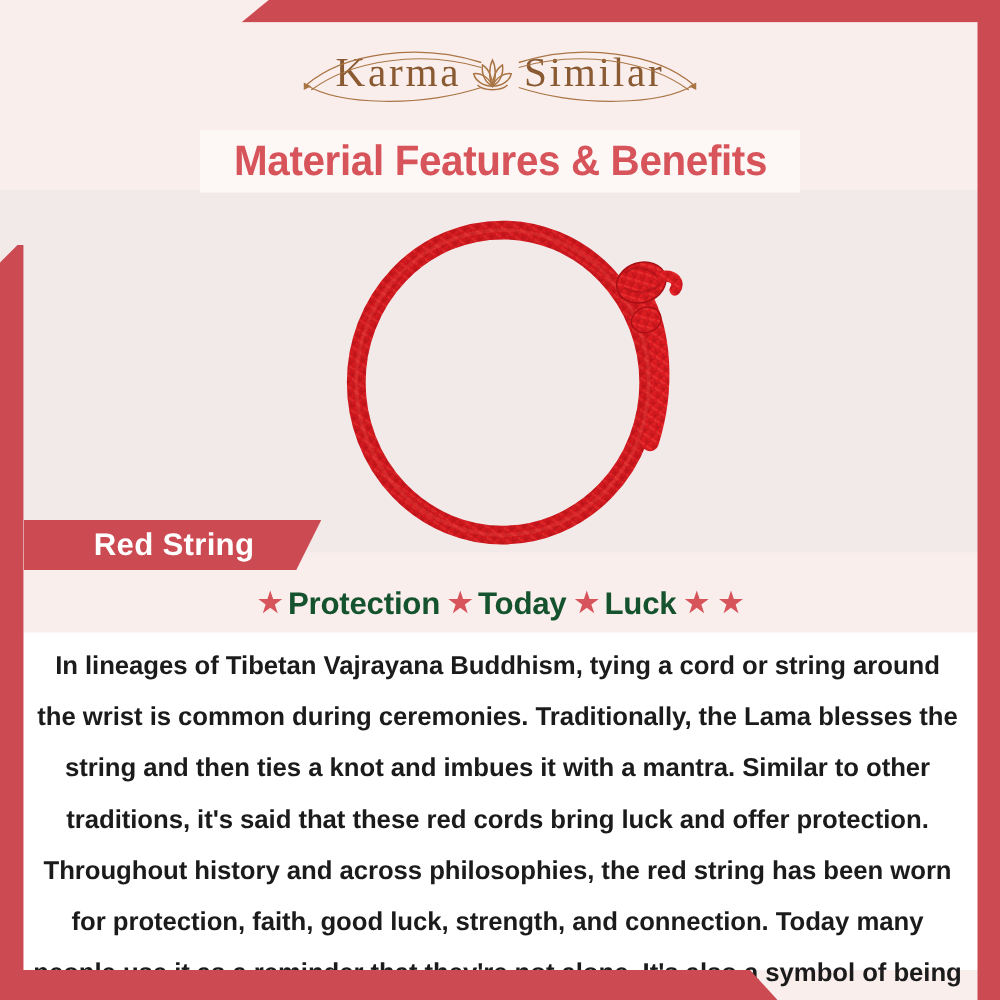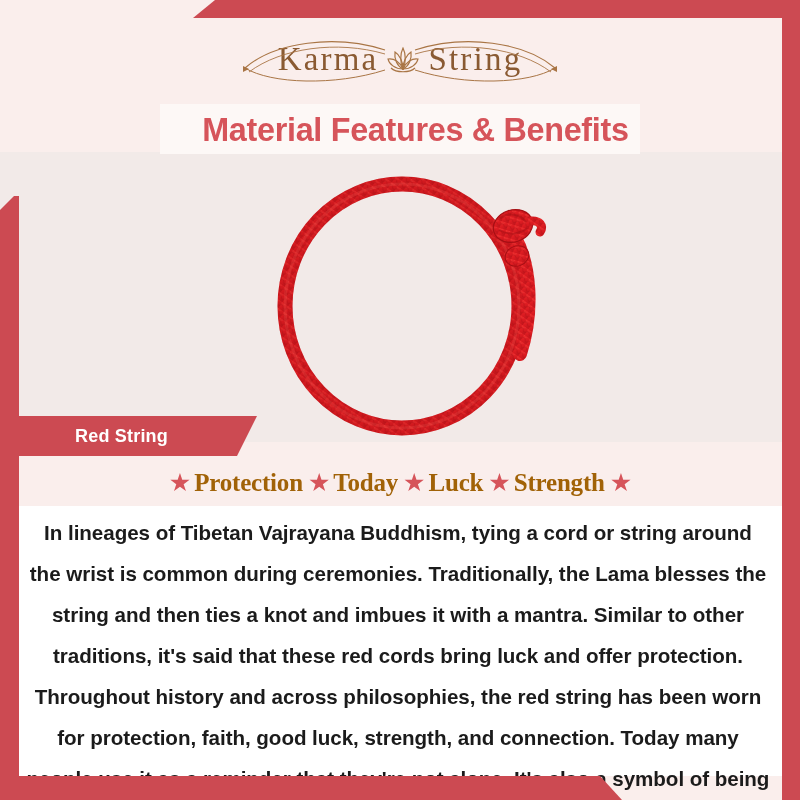--- a/index.html
+++ b/index.html
@@ -93,21 +93,21 @@
   }
 
   
   .title-band {
     position: absolute;
     left: 160px; top: 104px;
     width: 480px; height: 50px;
     background: #fdf8f6;
     display: flex;
     align-items: center;
-    justify-content: flex-end;
+    justify-content: center;
     z-index: 4;
   }
   .title-text {
     font-family: "Liberation Sans Narrow", "Liberation Sans", sans-serif;
     font-weight: bold;
     font-size: 34px;
     color: #d6545a;
     letter-spacing: -0.3px;
     transform: scaleX(0.95);
     white-space: nowrap;
@@ -138,21 +138,21 @@
     height: 40px;
     background: #cc4a52;
     clip-path: polygon(0 0, 238px 0, 218px 40px, 0 40px);
     display: flex;
     align-items: center;
     z-index: 5;
   }
   .ribbon-text {
     font-family: "Liberation Sans Narrow", "Liberation Sans", sans-serif;
     font-weight: bold;
-    font-size: 18px;
+    font-size: 25px;
     color: #ffffff;
     margin-left: 56px;
     letter-spacing: 0.2px;
     white-space: nowrap;
   }
 
   
   .features {
     position: absolute;
     left: 19px; top: 462px;
@@ -170,24 +170,24 @@
     white-space: nowrap;
   }
   .star-icon {
     font-size: 25px;
     color: #d6545a;
     line-height: 1;
     position: relative;
     top: -1px;
   }
   .feature-label {
-    font-family: Liberation Serif, serif;
+    font-family: Liberation Sans, sans-serif;
     font-weight: bold;
     font-size: 25px;
-    color: #a16207;
+    color: #14532d;
     letter-spacing: -0.2px;
   }
 
   
   .body-panel {
     position: absolute;
     left: 19px; top: 506px;
     width: 763px; height: 270px;
     background: #ffffff;
     z-index: 5;
@@ -229,21 +229,21 @@
       <svg class="logo-lotus" viewBox="0 0 42 40">
         <g fill="none" stroke="#a97545" stroke-width="1.2">
           <path d="M21 30 C 13 30, 7 25, 6 20 C 12 19, 18 23, 21 30 Z"></path>
           <path d="M21 30 C 29 30, 35 25, 36 20 C 30 19, 24 23, 21 30 Z"></path>
           <path d="M21 30 C 15 27, 12 20, 13 13 C 18 16, 21 23, 21 30 Z"></path>
           <path d="M21 30 C 27 27, 30 20, 29 13 C 24 16, 21 23, 21 30 Z"></path>
           <path d="M21 30 C 18 24, 18 15, 21 9 C 24 15, 24 24, 21 30 Z"></path>
           <path d="M9 29 C 14 34, 28 34, 33 29"></path>
         </g>
       </svg>
-      <span class="logo-word">String</span>
+      <span class="logo-word">Similar</span>
     </div>
   </div>
 
   <div class="title-band">
     <div class="title-text">Material Features &amp; Benefits</div>
   </div>
 
   <div class="hero">
     <div class="bracelet-wrap">
       <svg viewBox="0 0 290 280" width="290" height="280">
@@ -289,21 +289,20 @@
     <div class="feature">
       <span class="star-icon">★</span>
       <span class="feature-label">Today</span>
     </div>
     <div class="feature">
       <span class="star-icon">★</span>
       <span class="feature-label">Luck</span>
     </div>
     <div class="feature">
       <span class="star-icon">★</span>
-      <span class="feature-label">Strength</span>
     </div>
     <div class="feature">
       <span class="star-icon">★</span>
     </div>
   </div>
 
   <div class="body-panel">
     <p class="body-text">In lineages of Tibetan Vajrayana Buddhism, tying a cord or string around the wrist is common during ceremonies. Traditionally, the Lama blesses the string and then ties a knot and imbues it with a mantra. Similar to other traditions, it's said that these red cords bring luck and offer protection. Throughout history and across philosophies, the red string has been worn for protection, faith, good luck, strength, and connection. Today many people use it as a reminder that they're not alone. It's also a symbol of being loved, supported and, feeling safe and secure. For others, it's a prompt to stay positive while facing any adversity.</p>
   </div>
 

